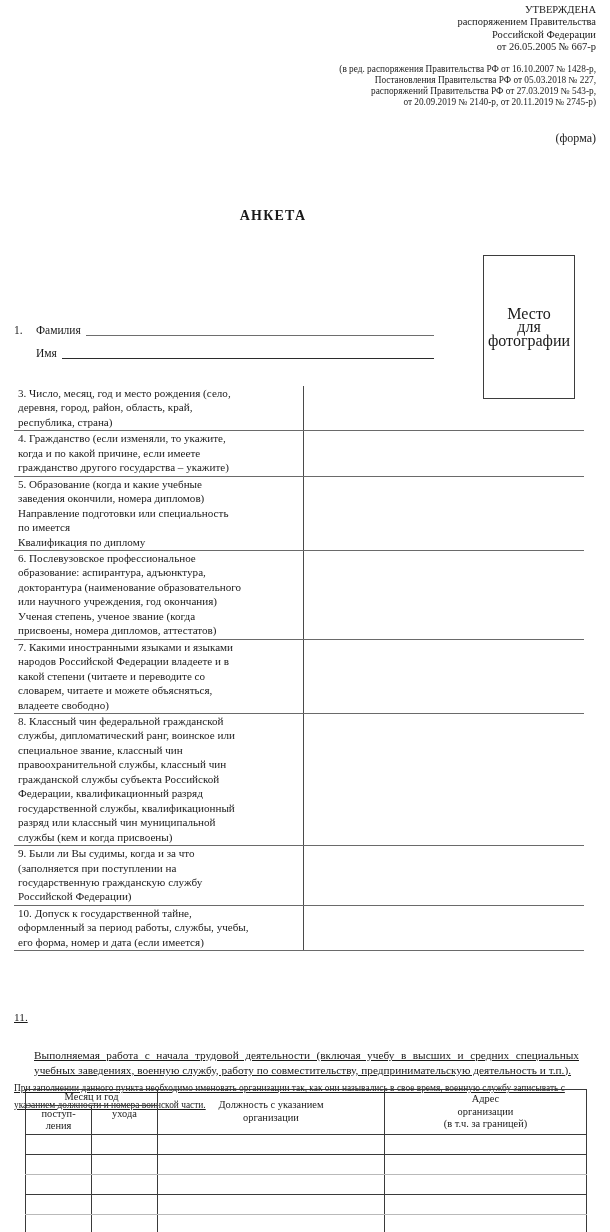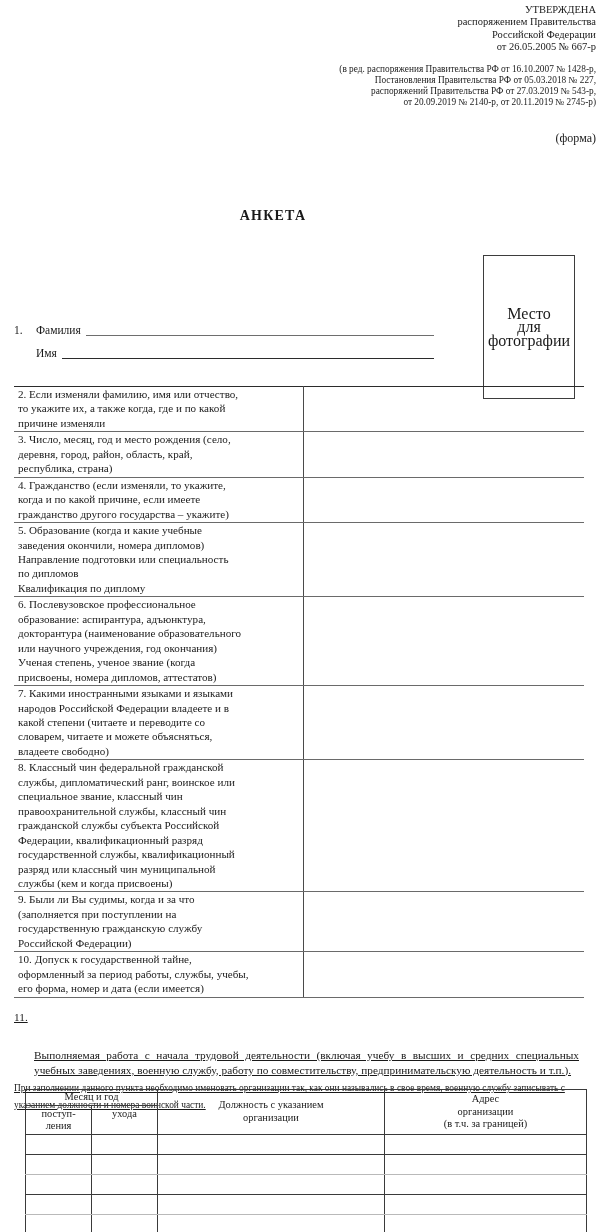--- a/index.html
+++ b/index.html
@@ -215,28 +215,20 @@
   </div>
   <div class="name-row">
     <span class="name-num"></span>
     <span class="name-label">Имя</span>
     <span class="name-line strong"></span>
   </div>
 </div>
 
 <table class="q-table">
   <tbody>
-    <tr class="first">
-      <td class="q-text">
-        <p>2. Если изменяли фамилию, имя или отчество,</p>
-        <p>то укажите их, а также когда, где и по какой</p>
-        <p>причине изменяли</p>
-      </td>
-      <td class="q-ans"></td>
-    </tr>
 
     <tr>
       <td class="q-text">
         <p>3. Число, месяц, год и место рождения (село,</p>
         <p>деревня, город, район, область, край,</p>
         <p>республика, страна)</p>
       </td>
       <td class="q-ans"></td>
     </tr>
 
@@ -247,21 +239,21 @@
         <p>гражданство другого государства – укажите)</p>
       </td>
       <td class="q-ans"></td>
     </tr>
 
     <tr>
       <td class="q-text">
         <p>5. Образование (когда и какие учебные</p>
         <p>заведения окончили, номера дипломов)</p>
         <p>Направление подготовки или специальность</p>
-        <p>по дипломов</p>
+        <p>по имеется</p>
         <p>Квалификация по диплому</p>
       </td>
       <td class="q-ans"></td>
     </tr>
 
     <tr>
       <td class="q-text">
         <p>6. Послевузовское профессиональное</p>
         <p>образование: аспирантура, адъюнктура,</p>
         <p>докторантура (наименование образовательного</p>

